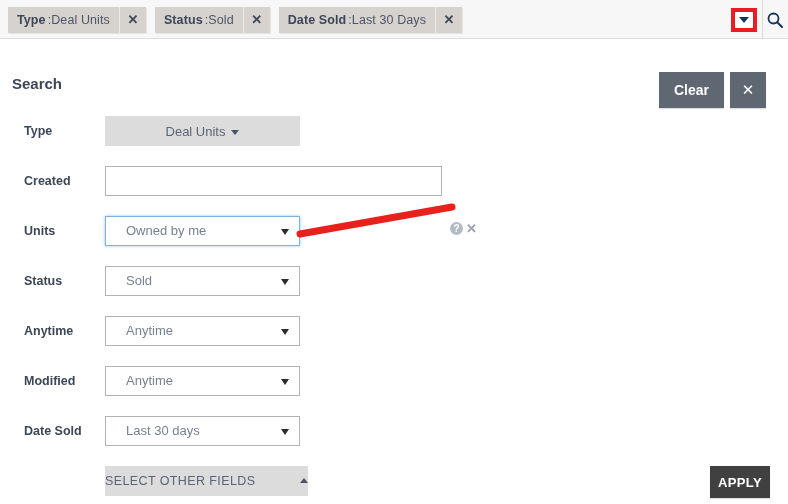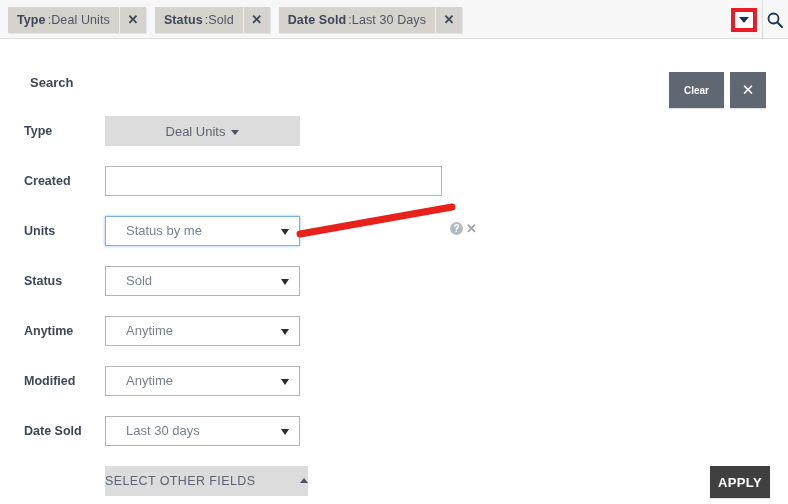--- a/index.html
+++ b/index.html
@@ -112,43 +112,43 @@
     position: absolute;
     left: 0;
     top: 39px;
     width: 788px;
     height: 465px;
     background: #ffffff;
   }
 
   .panel-title {
     position: absolute;
-    left: 30px;
+    left: 12px;
     top: 75px;
-    font-size: 13px;
+    font-size: 15px;
     font-weight: bold;
     color: #3d4757;
   }
 
   .header-actions {
     position: absolute;
     right: 22px;
     top: 72px;
     display: flex;
     gap: 6px;
   }
   .btn-dark {
     background: #5f6773;
     color: #ffffff;
     border: none;
     height: 36px;
     min-width: 36px;
     padding: 0 15px;
     font-family: "Liberation Sans", sans-serif;
-    font-size: 10px;
+    font-size: 14px;
     font-weight: bold;
     cursor: pointer;
     box-shadow: 0 1px 1px rgba(0,0,0,0.12);
   }
   .btn-dark.icon-only {
     padding: 0;
     width: 36px;
     font-size: 15px;
     font-weight: normal;
   }
@@ -403,21 +403,21 @@
     <div class="row-label">Created</div>
     <div class="control">
       <input class="text-input" type="text" value="" style="">
     </div>
   </div>
 
   <div class="row" style="top:216px">
     <div class="row-label">Units</div>
     <div class="control">
       <div class="select focused">
-        <span>Status by me</span>
+        <span>Owned by me</span>
         <span class="arrow"></span>
       </div>
       <div class="owner-extras">
         <span class="help-icon">?</span>
         <span class="clear-x">✕</span>
       </div>
     </div>
   </div>
 
   <div class="row" style="top:266px">

